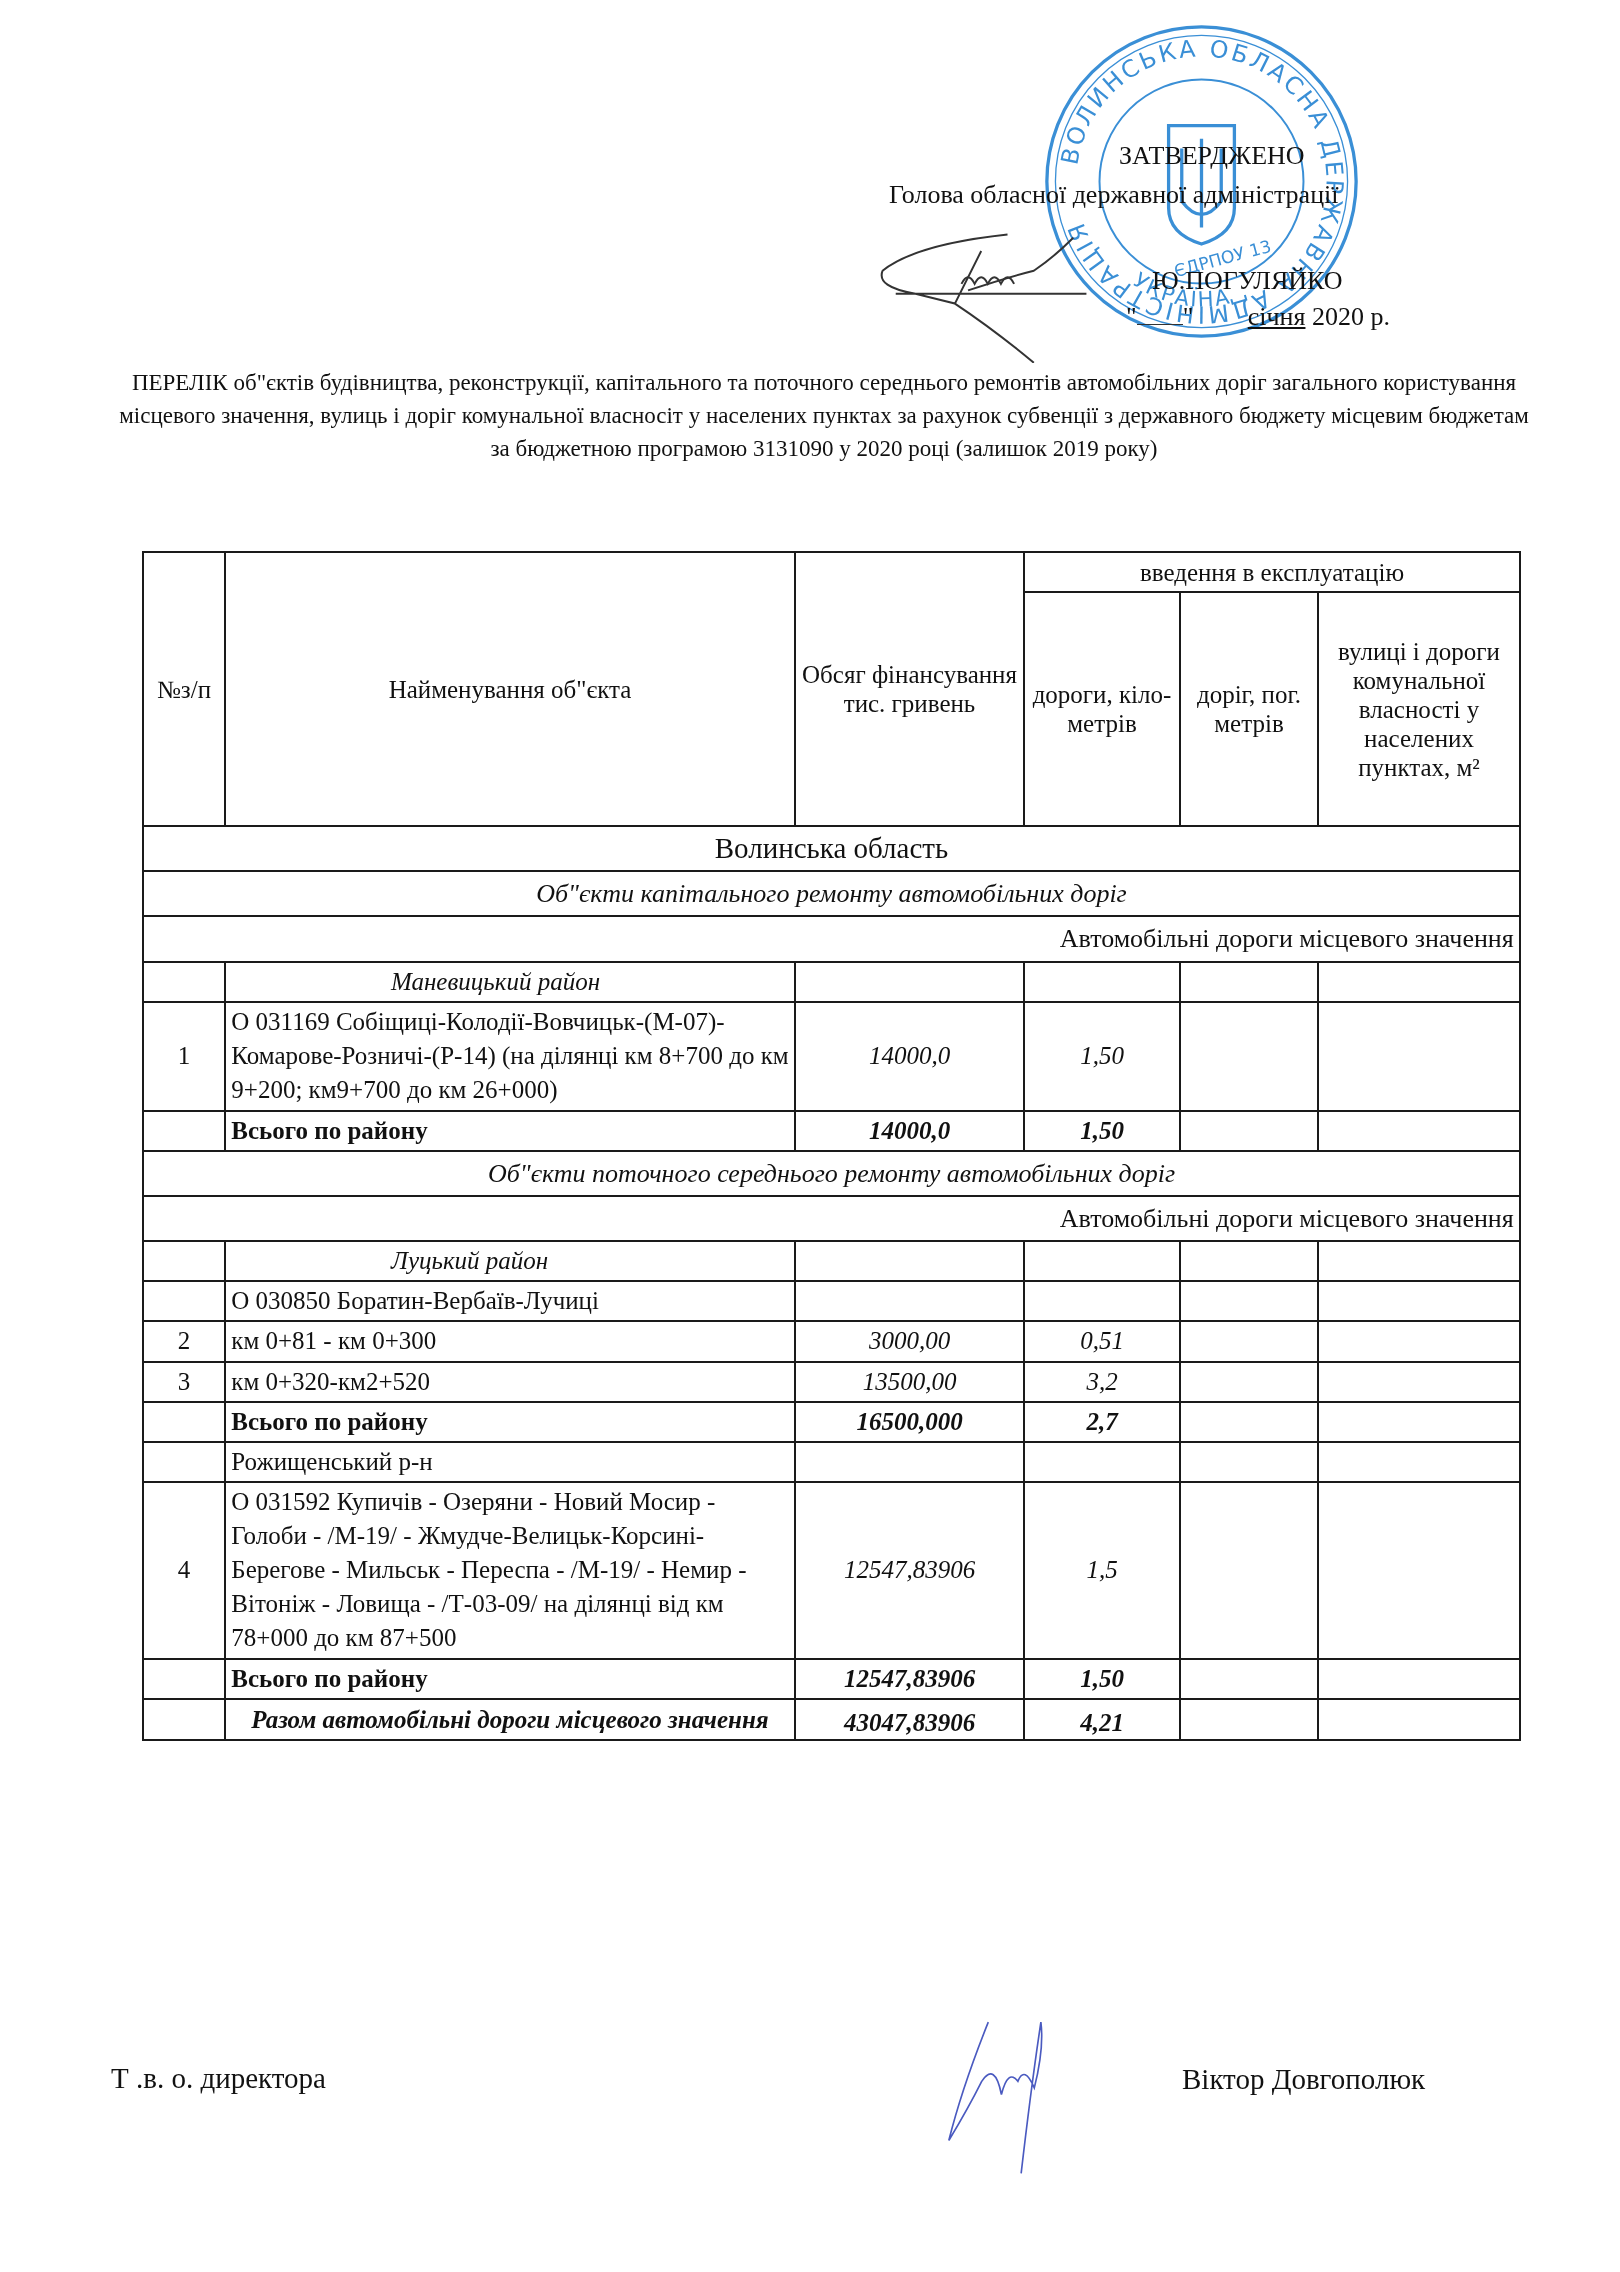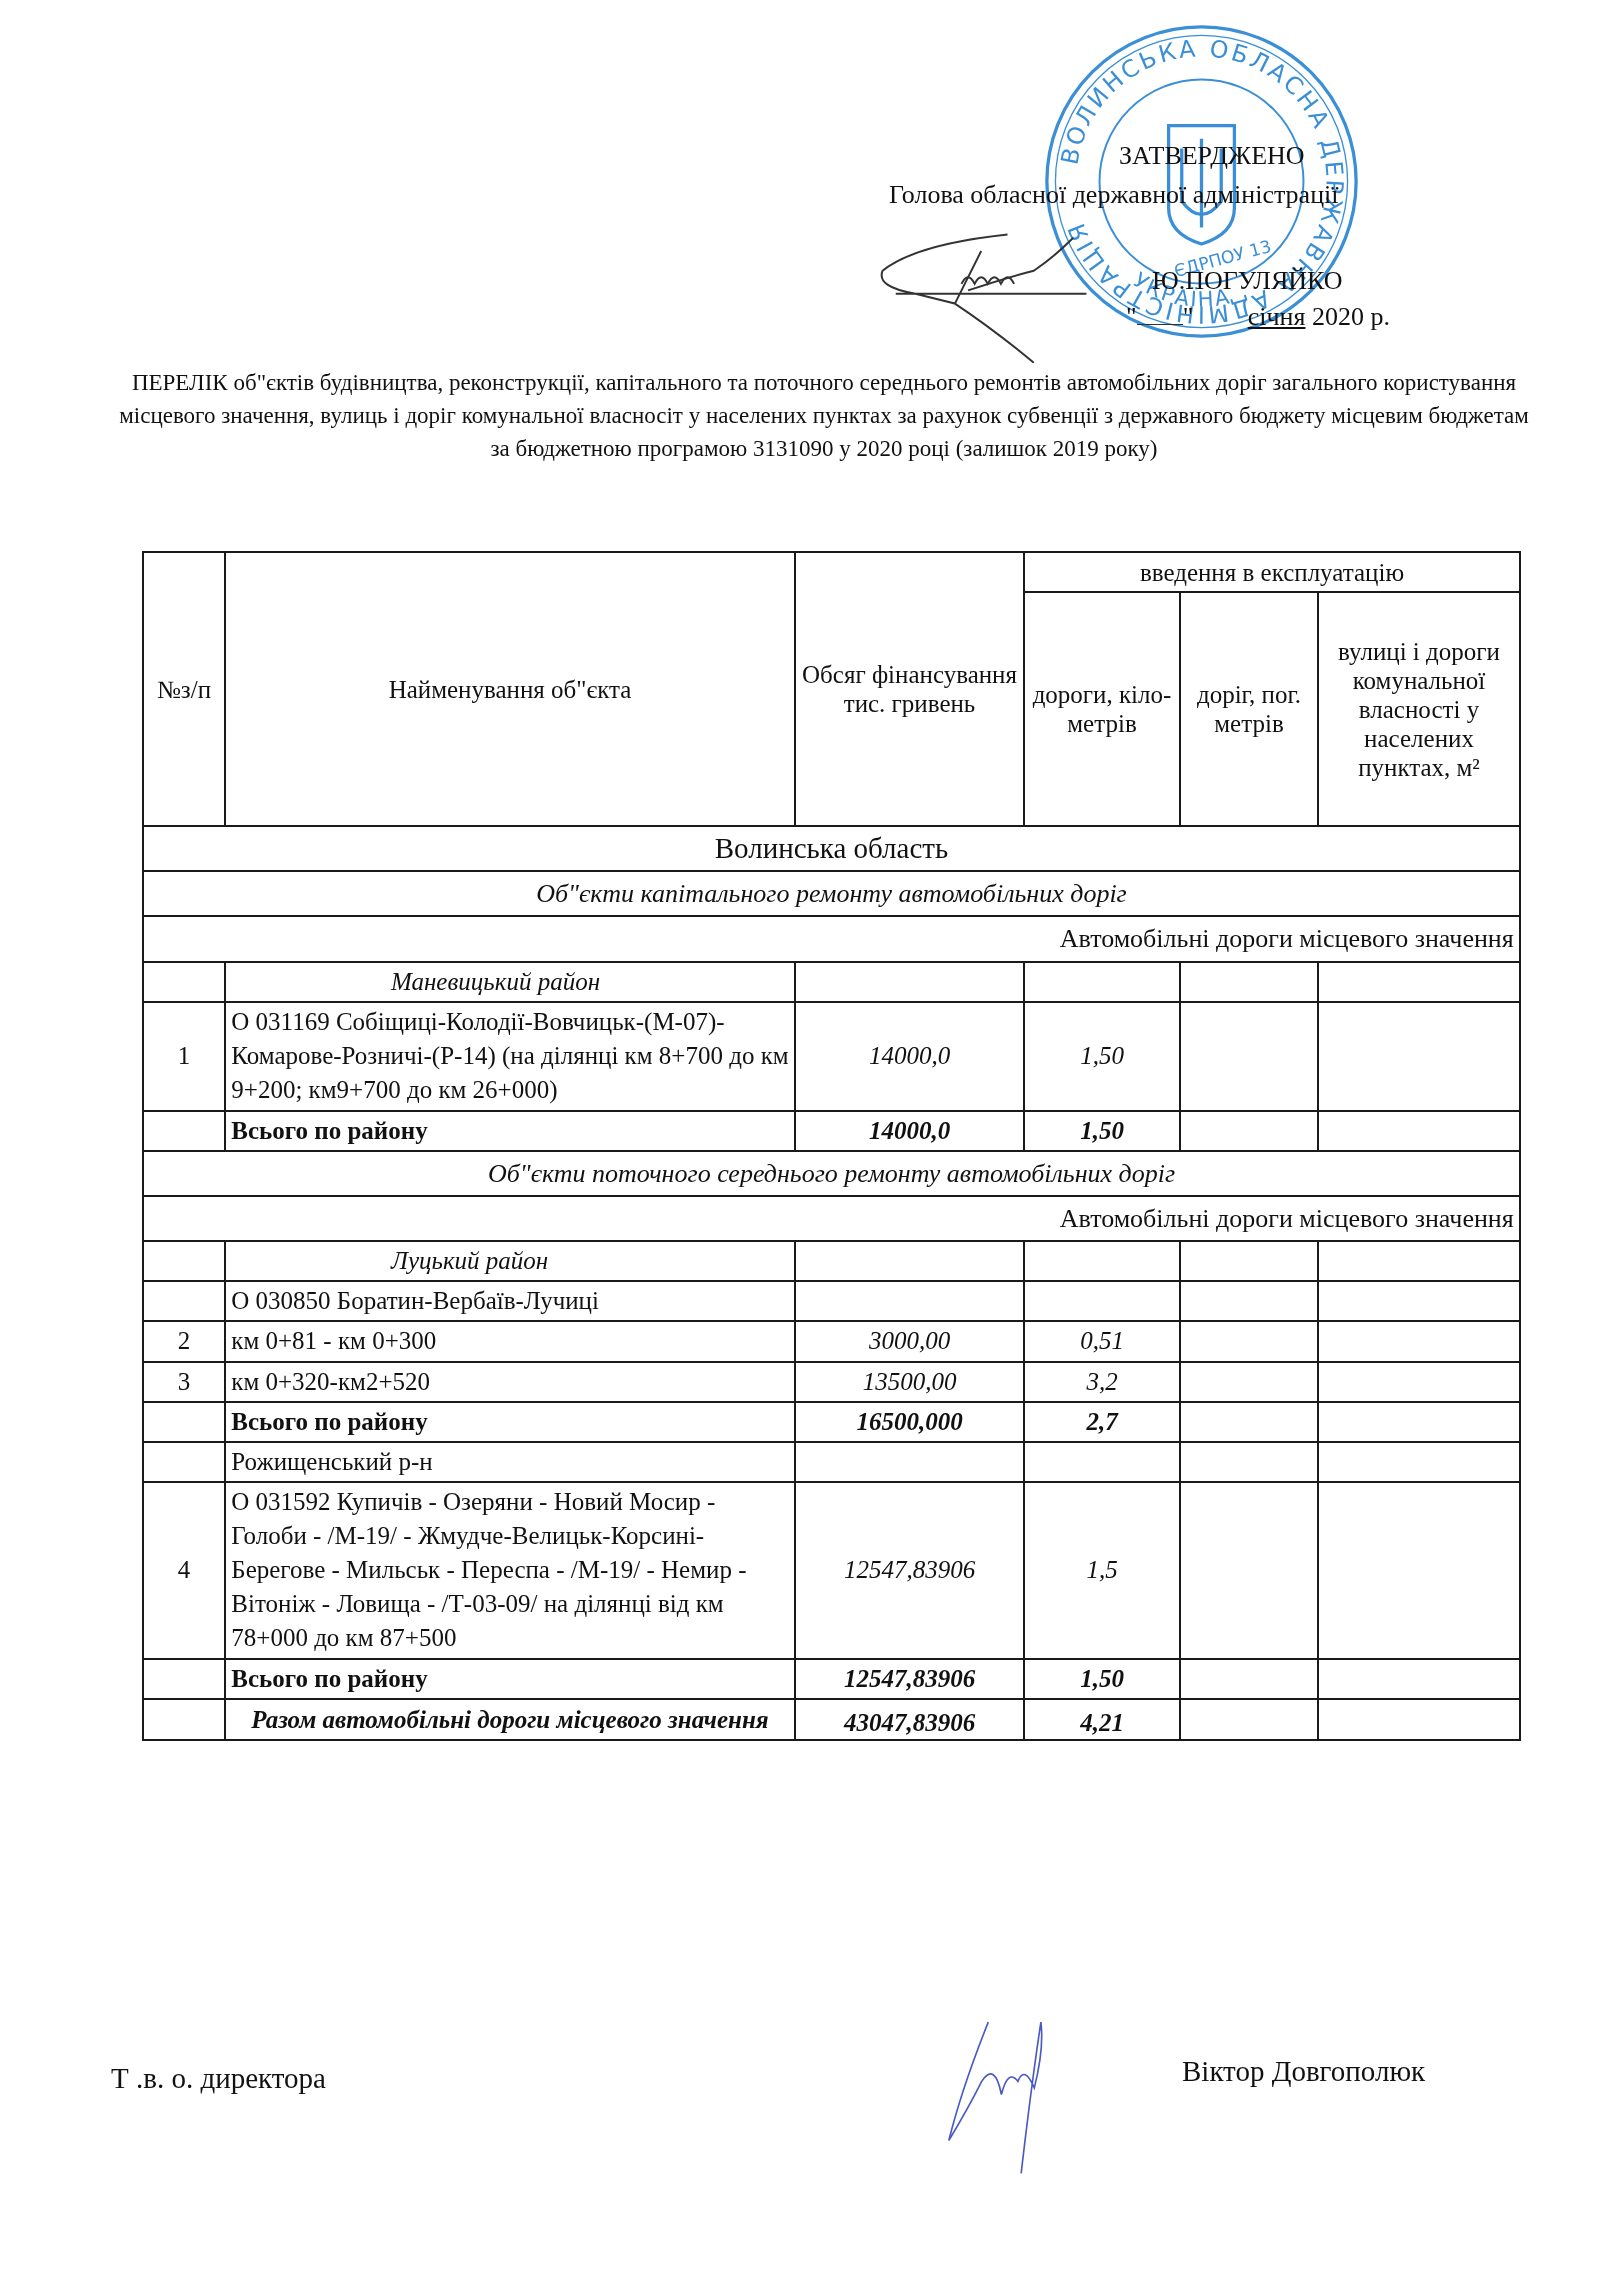--- a/index.html
+++ b/index.html
@@ -45,21 +45,21 @@
   .region { font-size: 29px; font-weight: bold; text-align: center; height: 38px; }
   .section-it { font-style: italic; font-weight: bold; text-align: center; height: 38px; font-size: 26px;}
   .section-b { font-weight: bold; text-align: right; height: 38px; font-size: 26px;}
   .district-it { font-style: italic; padding-left: 165px !important; }
   .rowh { height: 40px; margin-left: 36px; }
   .name { line-height: 34px; }
   .total-row td { height: 33px; }
 
   .footer { position: absolute; top: 2055px; left: 0; width: 1620px; font-size: 29px; }
   .footer .role { position: absolute; left: 111px; top: 6.6px; }
-  .footer .person { position: absolute; left: 1182px; top: 0px; }
+  .footer .person { position: absolute; left: 1182px; top: 8px; }
   .sign2 { position: absolute; left: 909px; top: 2009px; width: 198px; height: 171px; pointer-events: none; }
 </style>
 </head>
 <body>
 
 <svg class="stamp" viewBox="0 0 500 500">
   <circle cx="250" cy="250" r="235" fill="none" stroke="#3a8fd6" stroke-width="5"></circle>
   <circle cx="250" cy="250" r="222" fill="none" stroke="#3a8fd6" stroke-width="2"></circle>
   <circle cx="250" cy="250" r="155" fill="none" stroke="#3a8fd6" stroke-width="3"></circle>
   <defs>

